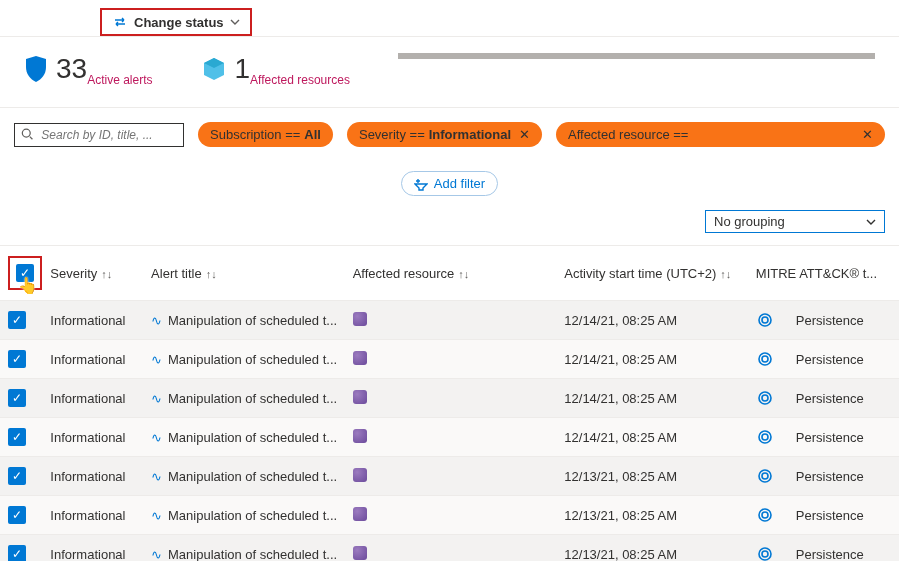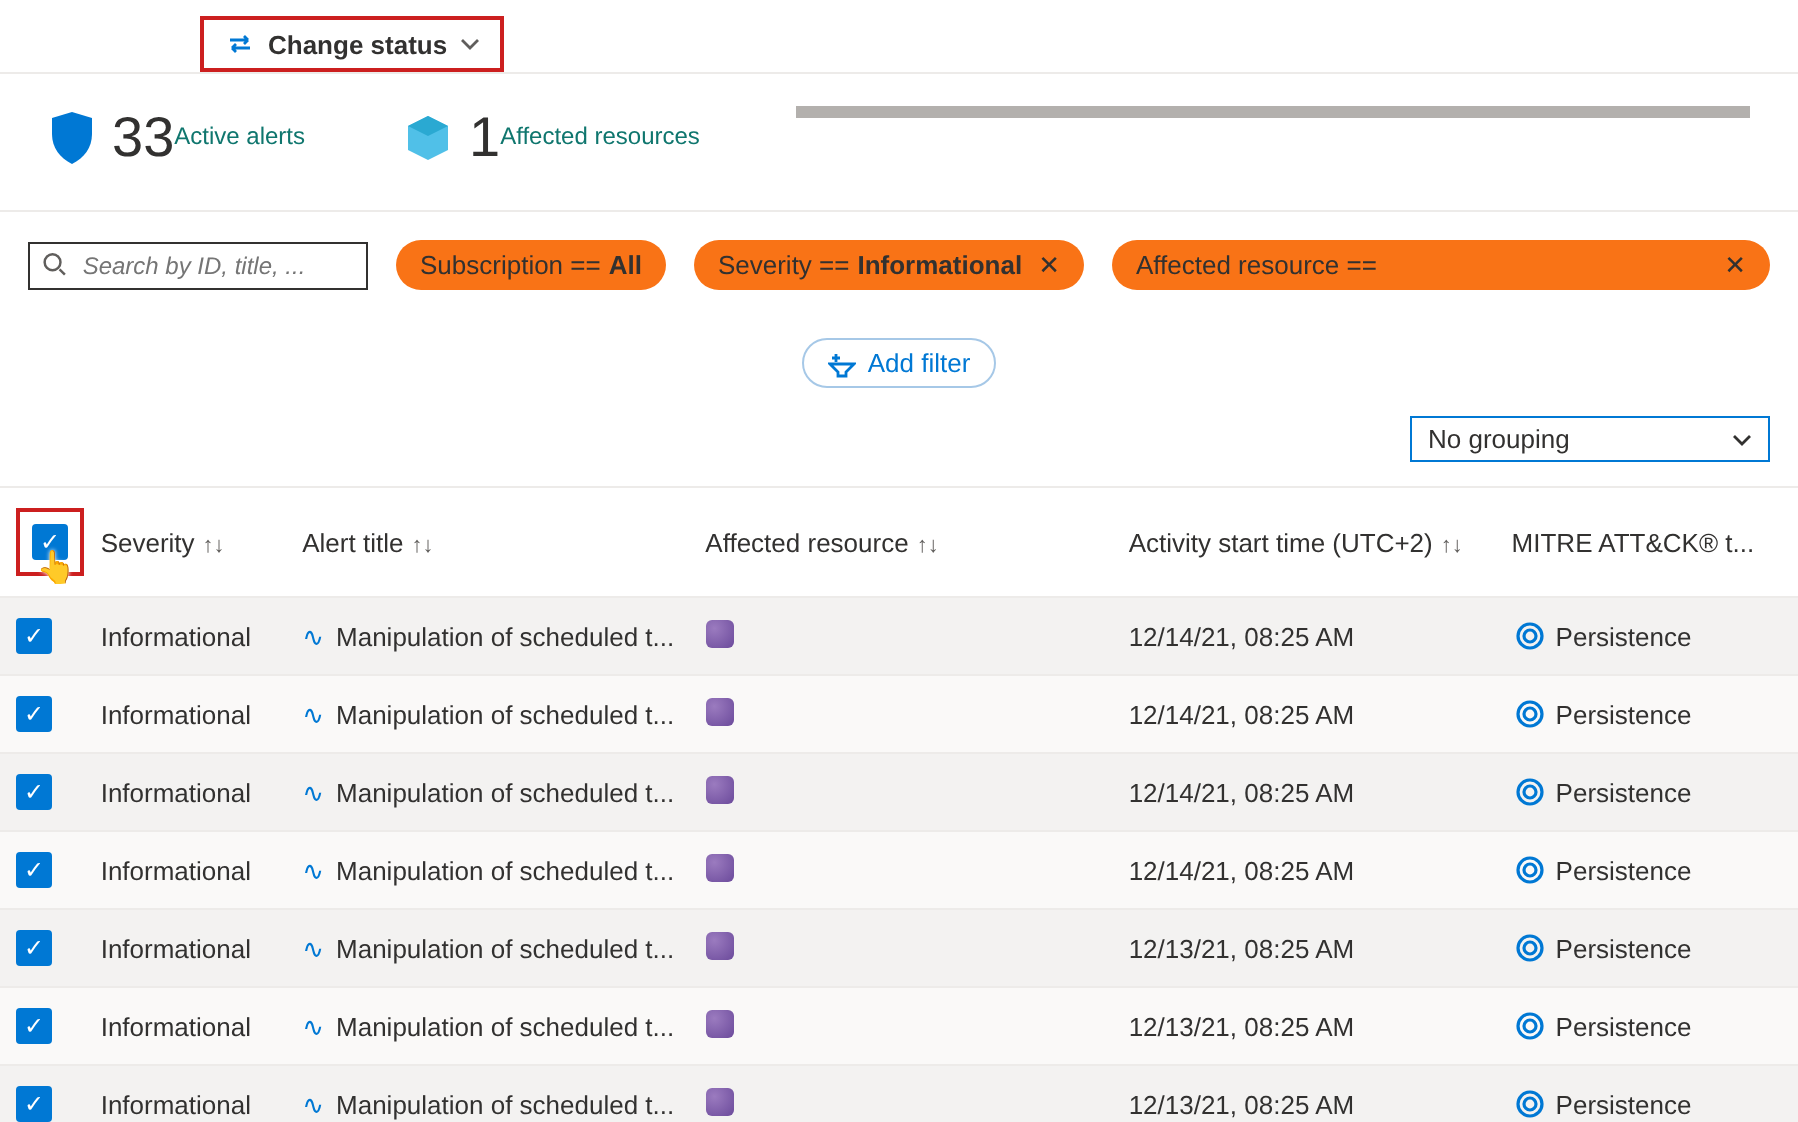--- a/index.html
+++ b/index.html
@@ -34,21 +34,21 @@
     gap: 48px;
     border-bottom: 1px solid #edebe9;
   }
   .metric {
     display: flex;
     flex-direction: row;
     align-items: flex-start;
   }
   .metric-top { display: flex; align-items: center; gap: 8px; }
   .metric-num { font-size: 28px; font-weight: 400; }
-  .metric-label { font-size: 12px; color: #0f766e; margin-top: 8px; }
+  .metric-label { font-size: 12px; color: #be185d; margin-top: 20px; }
 
   .sev-block { flex: 1; }
   .sev-title { font-size: 13px; margin-bottom: 6px; }
   .sev-bar {
     height: 6px;
     background: #b3b0ad;
     width: 100%;
     position: relative;
     margin-bottom: 6px;
   }
@@ -179,21 +179,21 @@
   }
   .sort { color: #605e5c; margin-left: 4px; font-size: 11px; }
 
   .alert-title { display: flex; align-items: center; gap: 6px; }
   .wave { color: #0078d4; font-size: 13px; }
   .res-icon {
     display:inline-block; width:14px; height:14px;
     background: radial-gradient(circle at 30% 30%, #9b7bbf, #6b4a9b);
     border-radius:3px;
   }
-  .mitre { display: flex; align-items: center; gap: 4px; }
+  .mitre { display: flex; align-items: center; gap: 22px; }
   .mitre-icon { color: #0078d4; }
 
   .shield { color: #0078d4; }
   .cube { color: #50c0e8; }
 </style>
 </head>
 <body>
 
 <div class="topbar">
   <div class="change-status">

